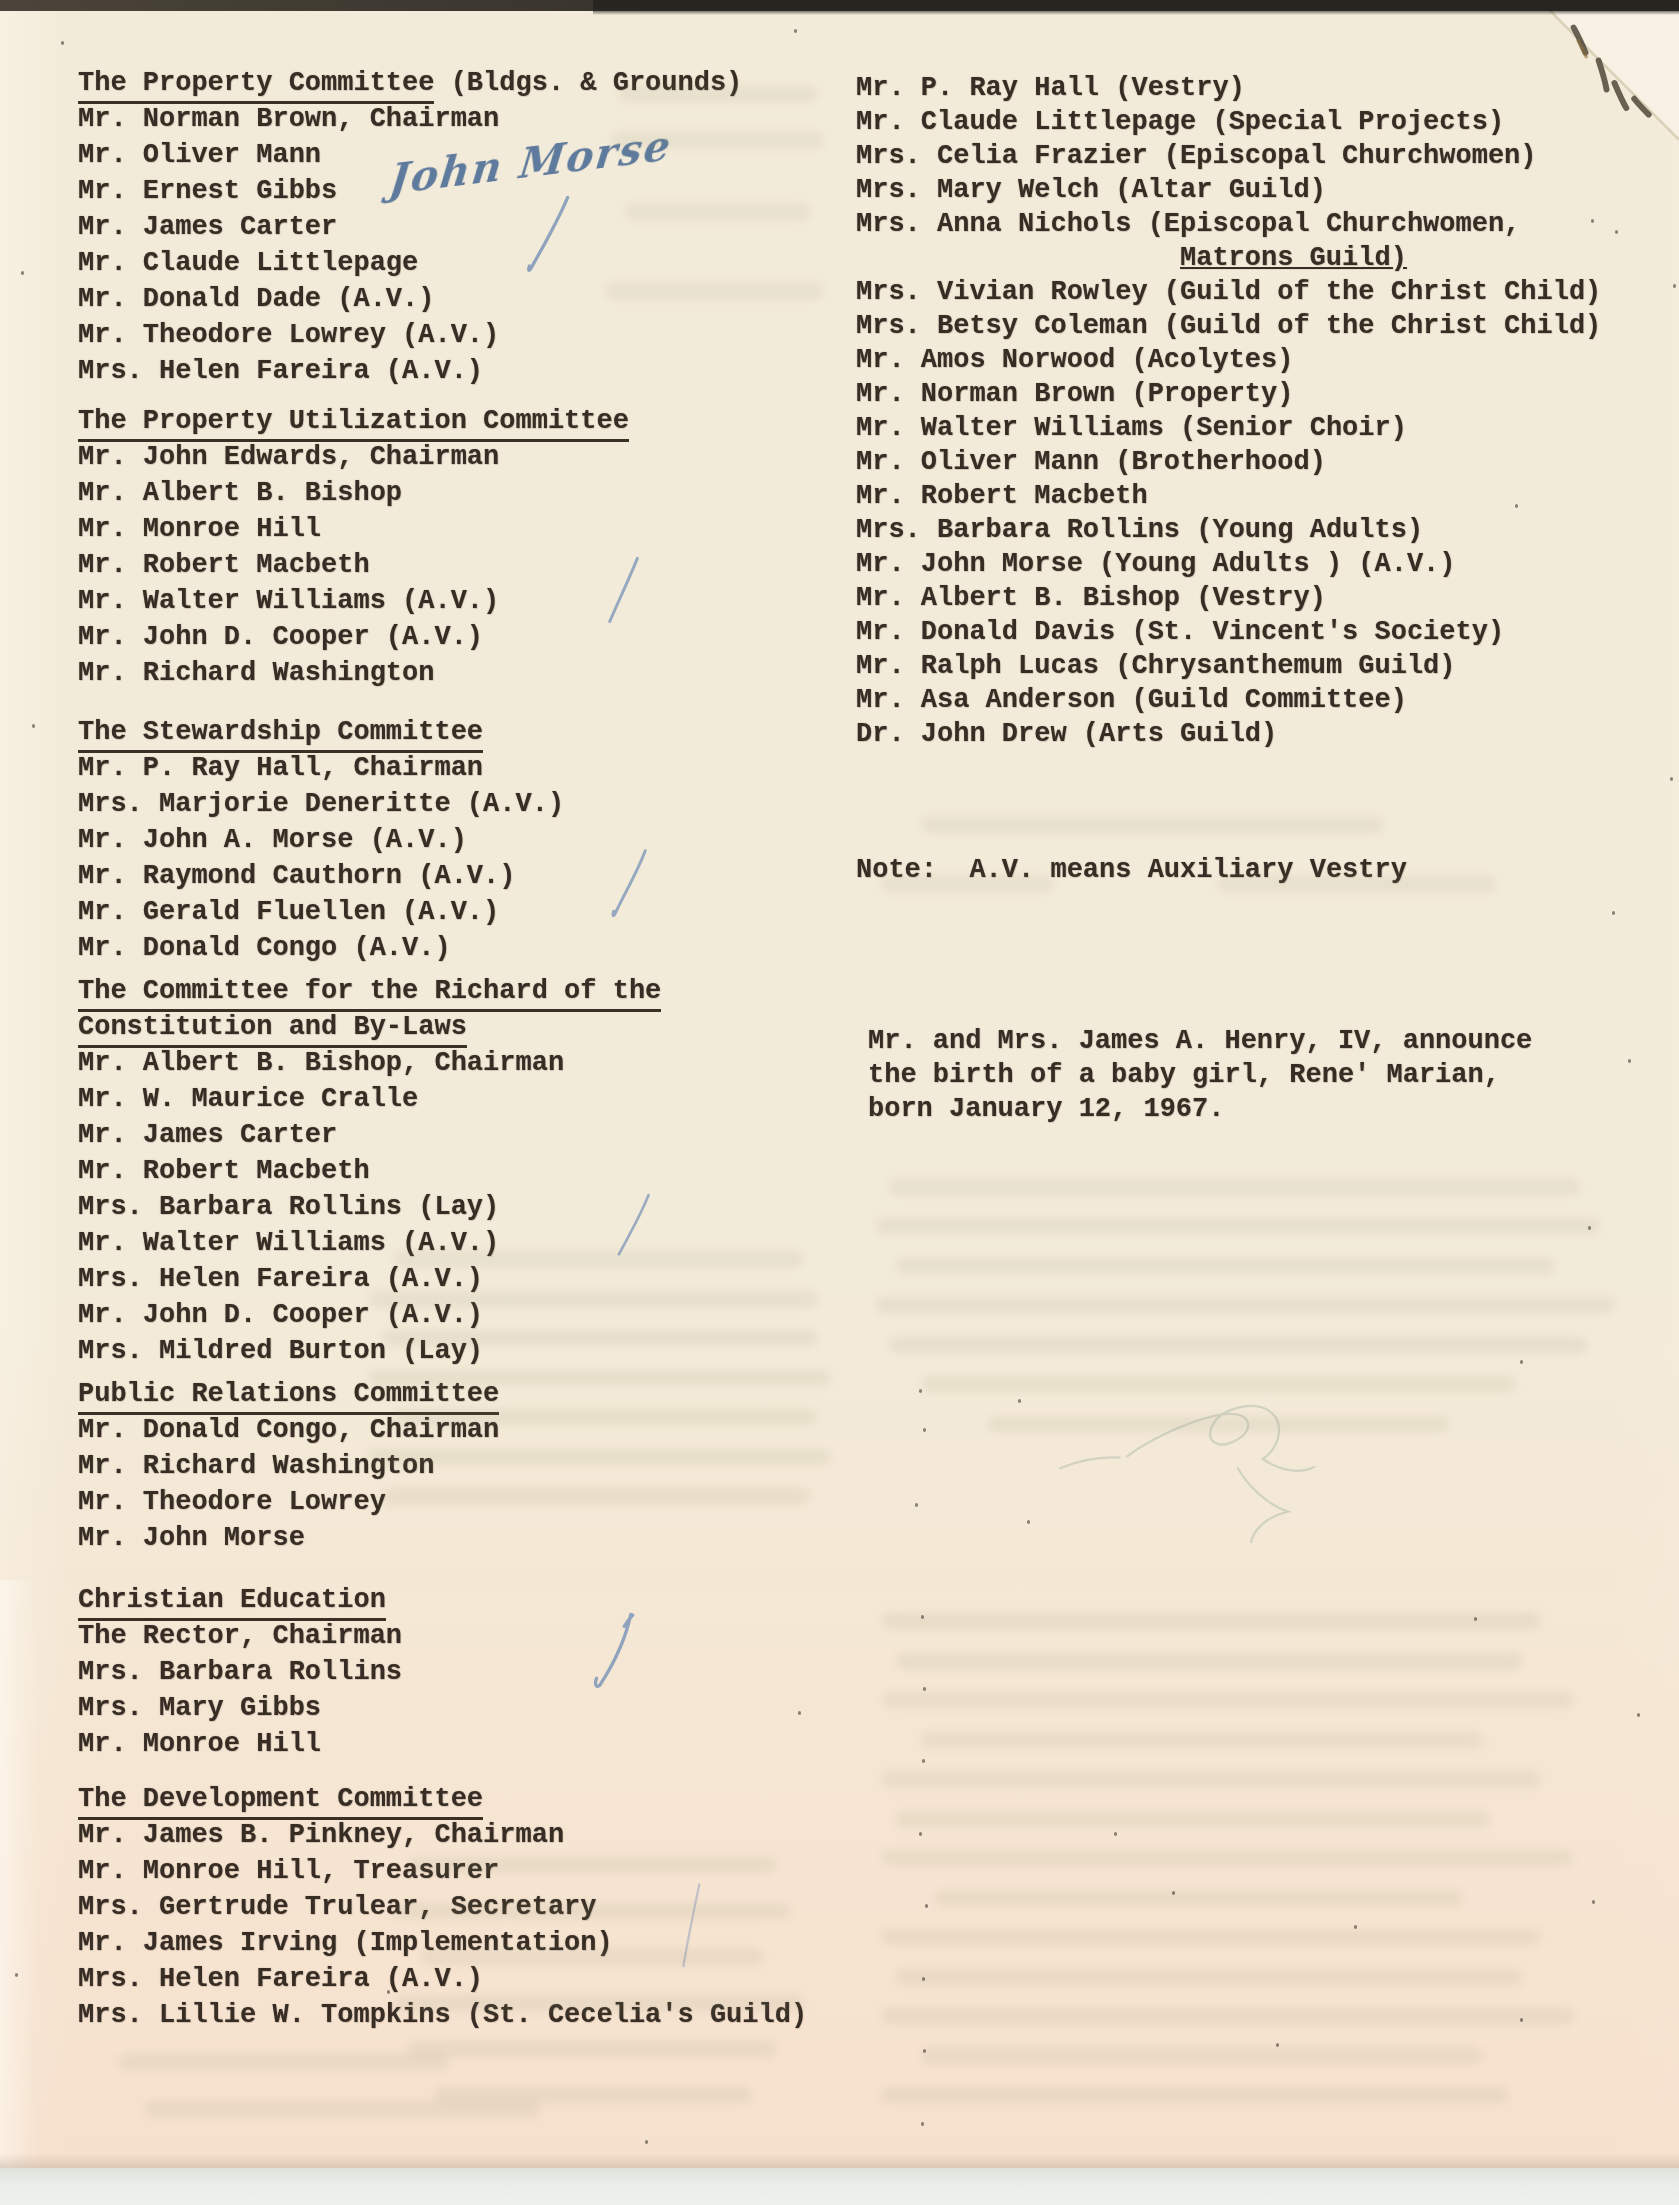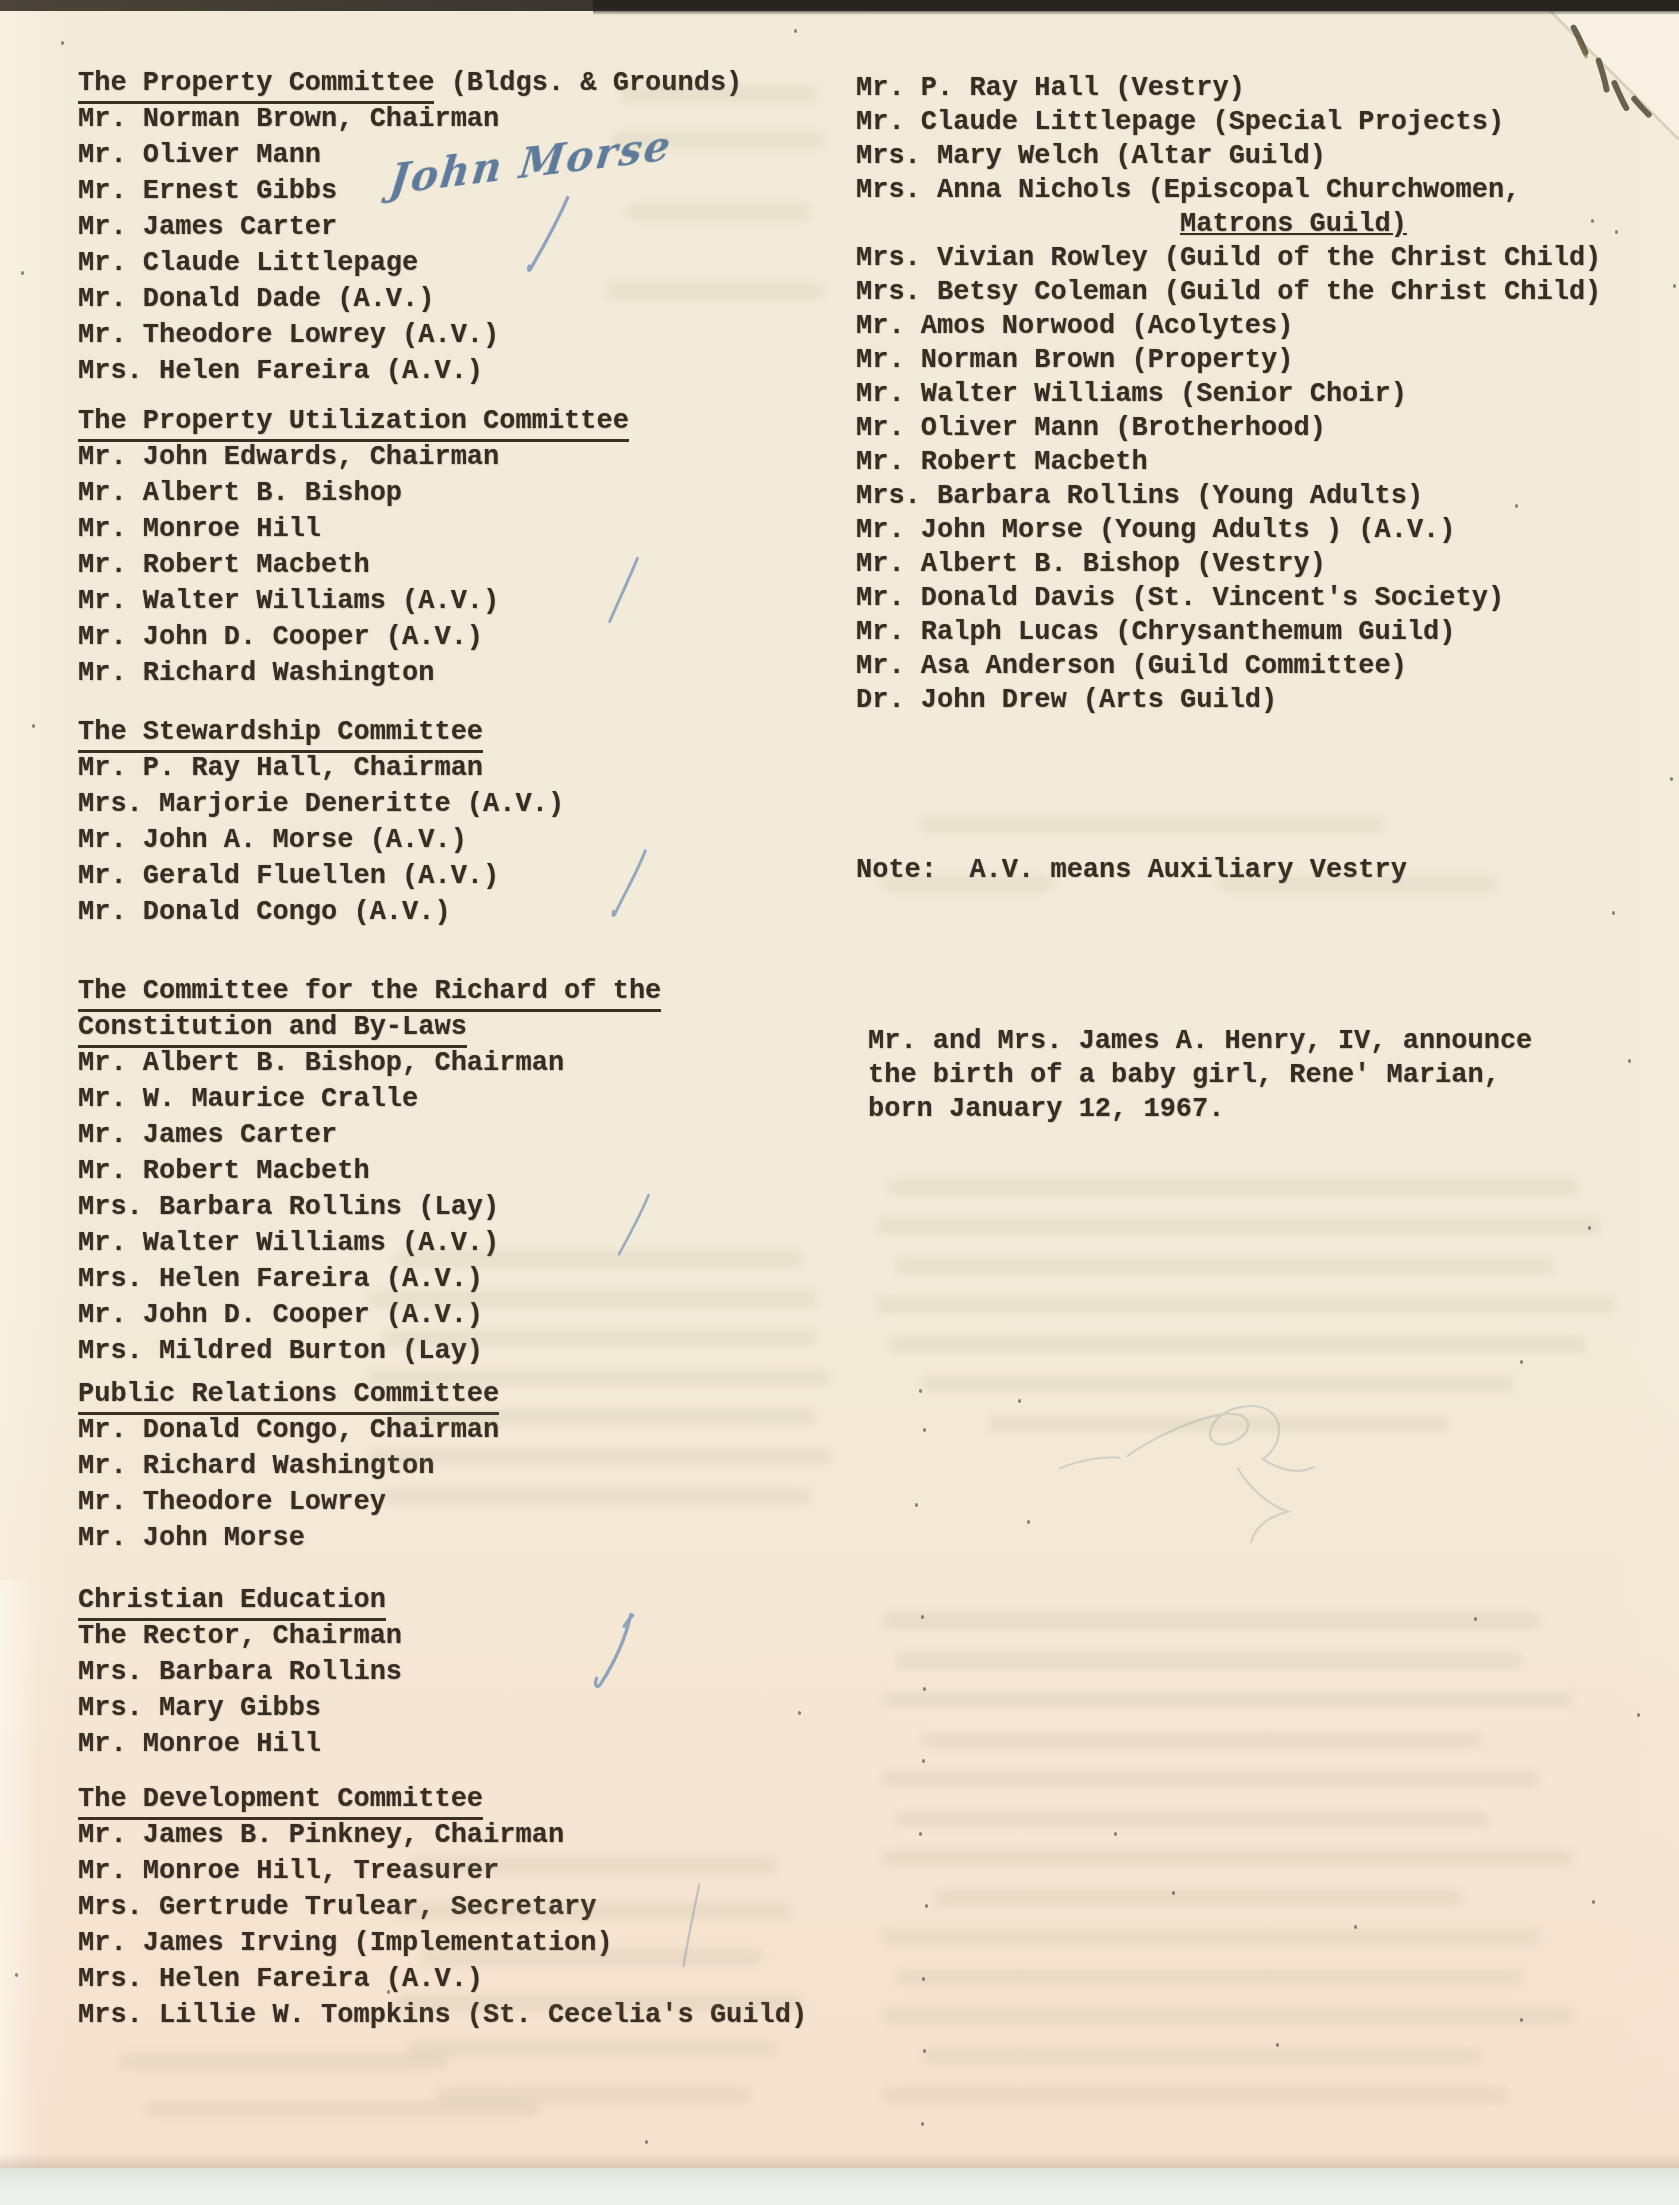--- a/index.html
+++ b/index.html
@@ -79,20 +79,21 @@
         <div class="line">Mr. Robert Macbeth</div>
         <div class="line">Mr. Walter Williams (A.V.)</div>
         <div class="line">Mr. John D. Cooper (A.V.)</div>
         <div class="line">Mr. Richard Washington</div>
       </div>
     <div class="sec" style="top:714px">
         <div class="line"><span class="u">The Stewardship Committee</span></div>
         <div class="line">Mr. P. Ray Hall, Chairman</div>
         <div class="line">Mrs. Marjorie Deneritte (A.V.)</div>
         <div class="line">Mr. John A. Morse (A.V.)</div>
+        <div class="line">Mr. Raymond Cauthorn (A.V.)</div>
         <div class="line">Mr. Gerald Fluellen (A.V.)</div>
         <div class="line">Mr. Donald Congo (A.V.)</div>
       </div>
     <div class="sec" style="top:973px">
         <div class="line"><span class="u">The Committee for the Richard of the</span></div>
         <div class="line"><span class="u">Constitution and By-Laws</span></div>
         <div class="line">Mr. Albert B. Bishop, Chairman</div>
         <div class="line">Mr. W. Maurice Cralle</div>
         <div class="line">Mr. James Carter</div>
         <div class="line">Mr. Robert Macbeth</div>
@@ -124,20 +125,21 @@
         <div class="line">Mr. James Irving (Implementation)</div>
         <div class="line">Mrs. Helen Fareira (A.V.)</div>
         <div class="line">Mrs. Lillie W. Tompkins (St. Cecelia's Guild)</div>
       </div>
   </div>
 
   <div id="col-right" class="col">
     <div class="sec" style="top:71px">
         <div class="line">Mr. P. Ray Hall (Vestry)</div>
         <div class="line">Mr. Claude Littlepage (Special Projects)</div>
+        <div class="line">Mrs. Celia Frazier (Episcopal Churchwomen)</div>
         <div class="line">Mrs. Mary Welch (Altar Guild)</div>
         <div class="line">Mrs. Anna Nichols (Episcopal Churchwomen,</div>
         <div class="line indent">Matrons Guild)</div>
         <div class="line">Mrs. Vivian Rowley (Guild of the Christ Child)</div>
         <div class="line">Mrs. Betsy Coleman (Guild of the Christ Child)</div>
         <div class="line">Mr. Amos Norwood (Acolytes)</div>
         <div class="line">Mr. Norman Brown (Property)</div>
         <div class="line">Mr. Walter Williams (Senior Choir)</div>
         <div class="line">Mr. Oliver Mann (Brotherhood)</div>
         <div class="line">Mr. Robert Macbeth</div>

